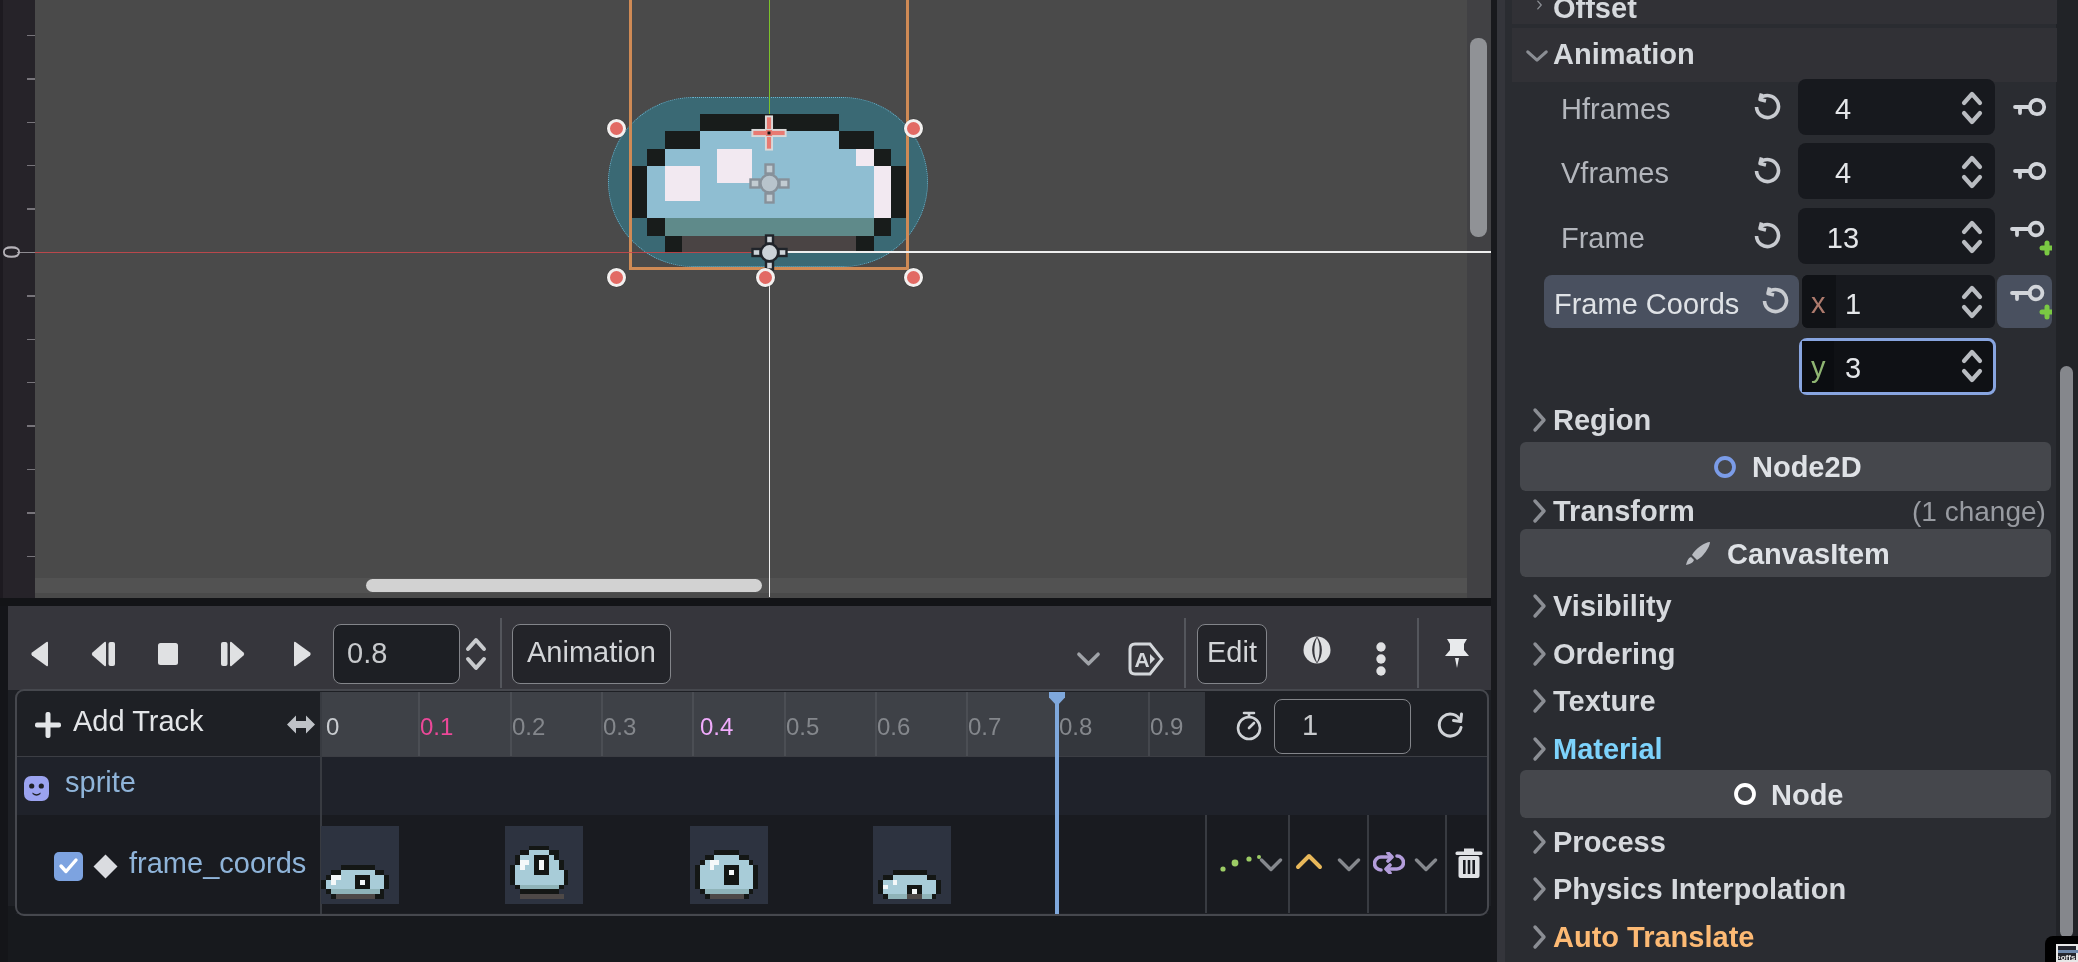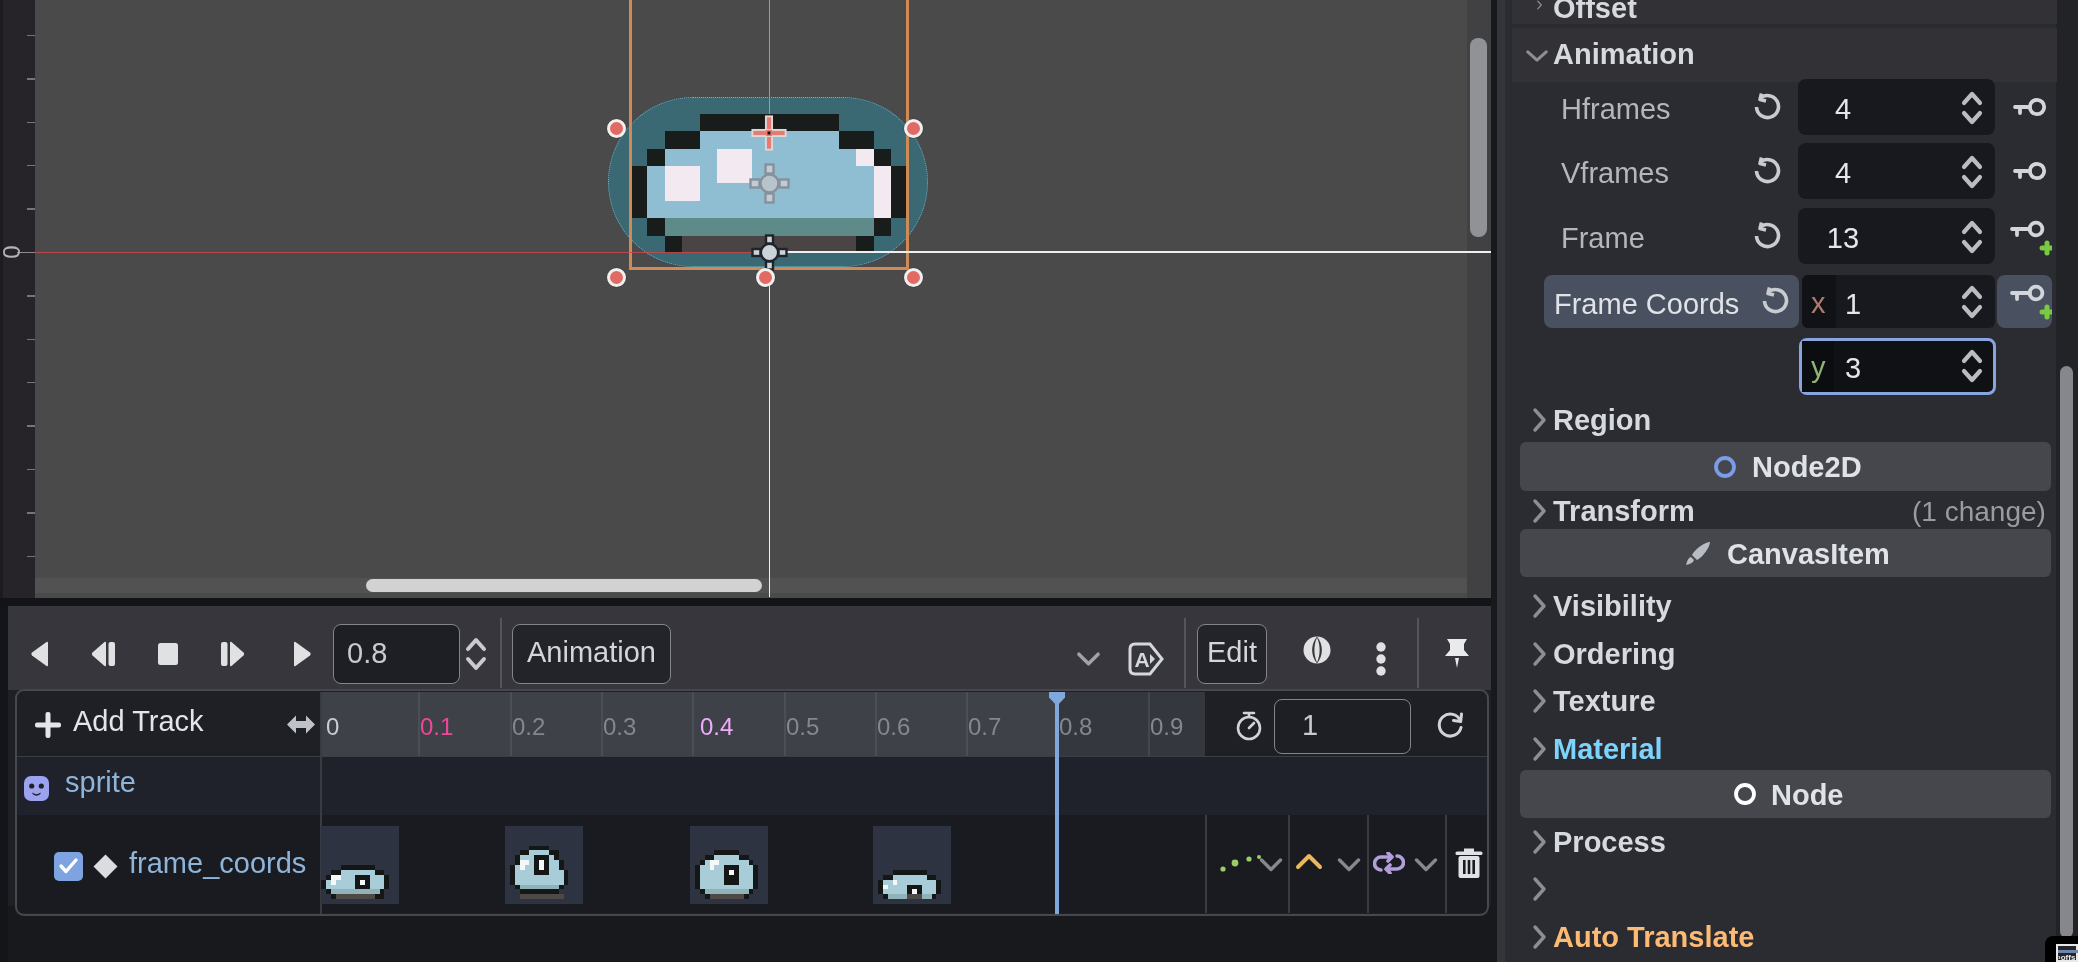--- a/index.html
+++ b/index.html
@@ -589,20 +589,21 @@
       <circle cx="12" cy="12" r="9"></circle>
     </svg>
   <div class="abs" style="left:266px; top:779px; font-size:29px; font-weight:bold; color:#dfe2e6;">Node</div>
   <svg class="abs" style="left:26px; top:829px;" width="17" height="26" viewBox="0 0 17 26" fill="none" stroke="#8b8e94" stroke-width="3.4" stroke-linecap="round" stroke-linejoin="round">
       <path d="M 4 3 L 13 13 L 4 23"></path>
     </svg>
   <div class="abs" style="left:48px; top:826px; font-size:29px; font-weight:bold; color:#d6d9dd;">Process</div>
   <svg class="abs" style="left:26px; top:876px;" width="17" height="26" viewBox="0 0 17 26" fill="none" stroke="#8b8e94" stroke-width="3.4" stroke-linecap="round" stroke-linejoin="round">
       <path d="M 4 3 L 13 13 L 4 23"></path>
     </svg>
+  <div class="abs" style="left:48px; top:873px; font-size:29px; font-weight:bold; color:#d6d9dd;">Physics Interpolation</div>
   <svg class="abs" style="left:26px; top:924px;" width="17" height="26" viewBox="0 0 17 26" fill="none" stroke="#8b8e94" stroke-width="3.4" stroke-linecap="round" stroke-linejoin="round">
       <path d="M 4 3 L 13 13 L 4 23"></path>
     </svg>
   <div class="abs" style="left:48px; top:921px; font-size:29px; font-weight:bold; color:#fdba74;">Auto Translate</div>
 </div>
 
 <div class="abs" style="left:2045px; top:936px; width:33px; height:26px; background:#000000; border-radius:8px 0 0 0;"></div>
 <div class="abs" style="left:2056px; top:944px; width:22px; height:18px; background:#23252d; border:2px solid #e8e8e8;"></div>
 <div class="abs" style="left:2058px; top:950px; width:20px; height:2.5px; background:#6d87aa;"></div>
 <div class="abs" style="left:2058px; top:953px; width:36px; height:9px; color:#e8e8e8; font-size:8px; line-height:9px; font-weight:bold;">›offs</div>

